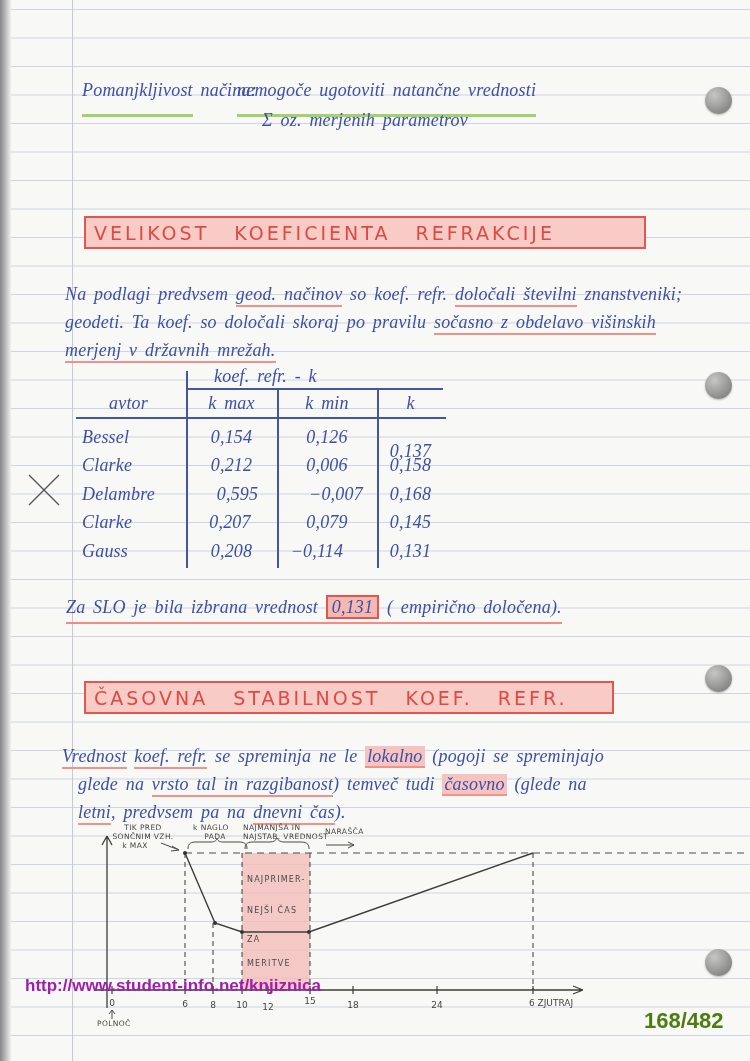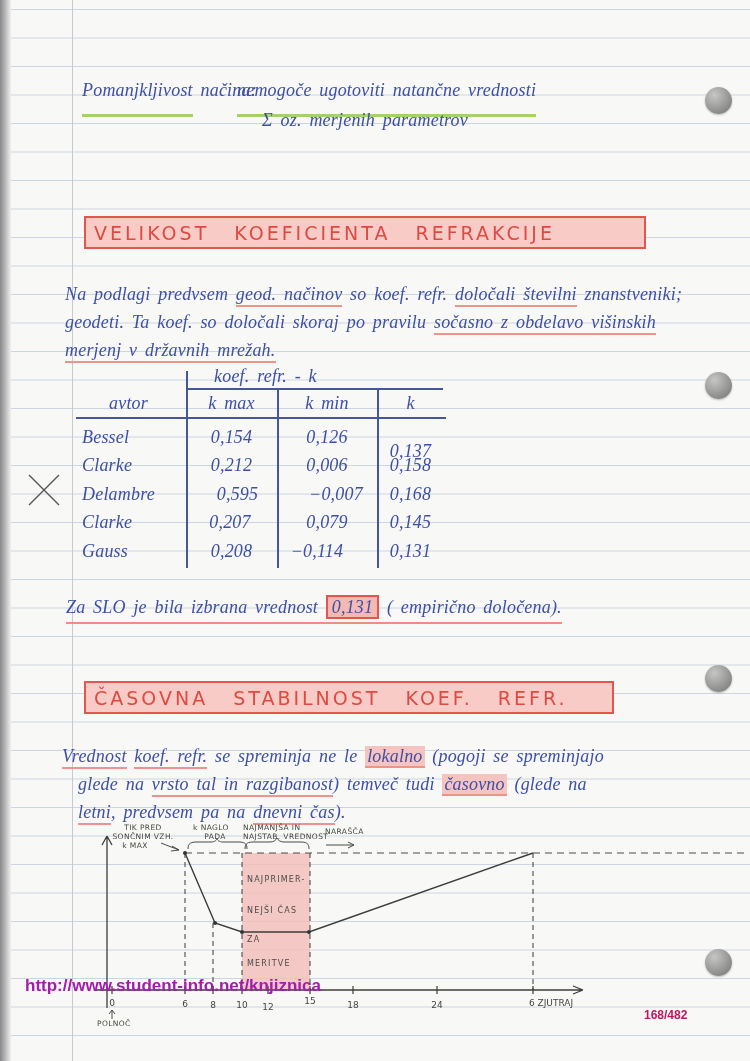--- a/index.html
+++ b/index.html
@@ -31,21 +31,21 @@
     color:#de4a41;background:#f8cbc7;border:2px solid #e2564d;
     font-size:19px;letter-spacing:3px;word-spacing:16px;
     padding:4px 10px 3px 8px;white-space:nowrap;}
   .tline{position:absolute;background:#45569f;}
   .tcell{text-align:center;}
   .val-box{background:#f5b9b4;border:2px solid #e2564d;padding:0 4px;font-style:italic;}
   .concl{border-bottom:2.5px solid #ee8d84;padding-bottom:4px;}
   .footer-url{position:absolute;left:25px;top:976px;font-family:"Liberation Sans",sans-serif;
     font-weight:bold;font-size:17px;color:#a21caf;z-index:5;}
   .page-num{position:absolute;left:644px;top:1008px;font-family:"Liberation Sans",sans-serif;
-    font-weight:bold;font-size:12px;color:#be185d;}
+    font-weight:bold;font-size:22px;color:#4d7c0f;}
   .chart-svg{position:absolute;left:85px;top:818px;}
   .xmark-svg{position:absolute;left:24px;top:470px;}
   svg text{font-family:"DejaVu Sans",sans-serif;fill:#45453f;}
   .pencil-sm{font-size:7.5px;letter-spacing:.4px;}
   .pencil-box{font-size:8px;letter-spacing:1.2px;fill:#4a4a46;}
   .tick-lab{font-size:9px;}
 </style>
 </head>
 <body>
 

